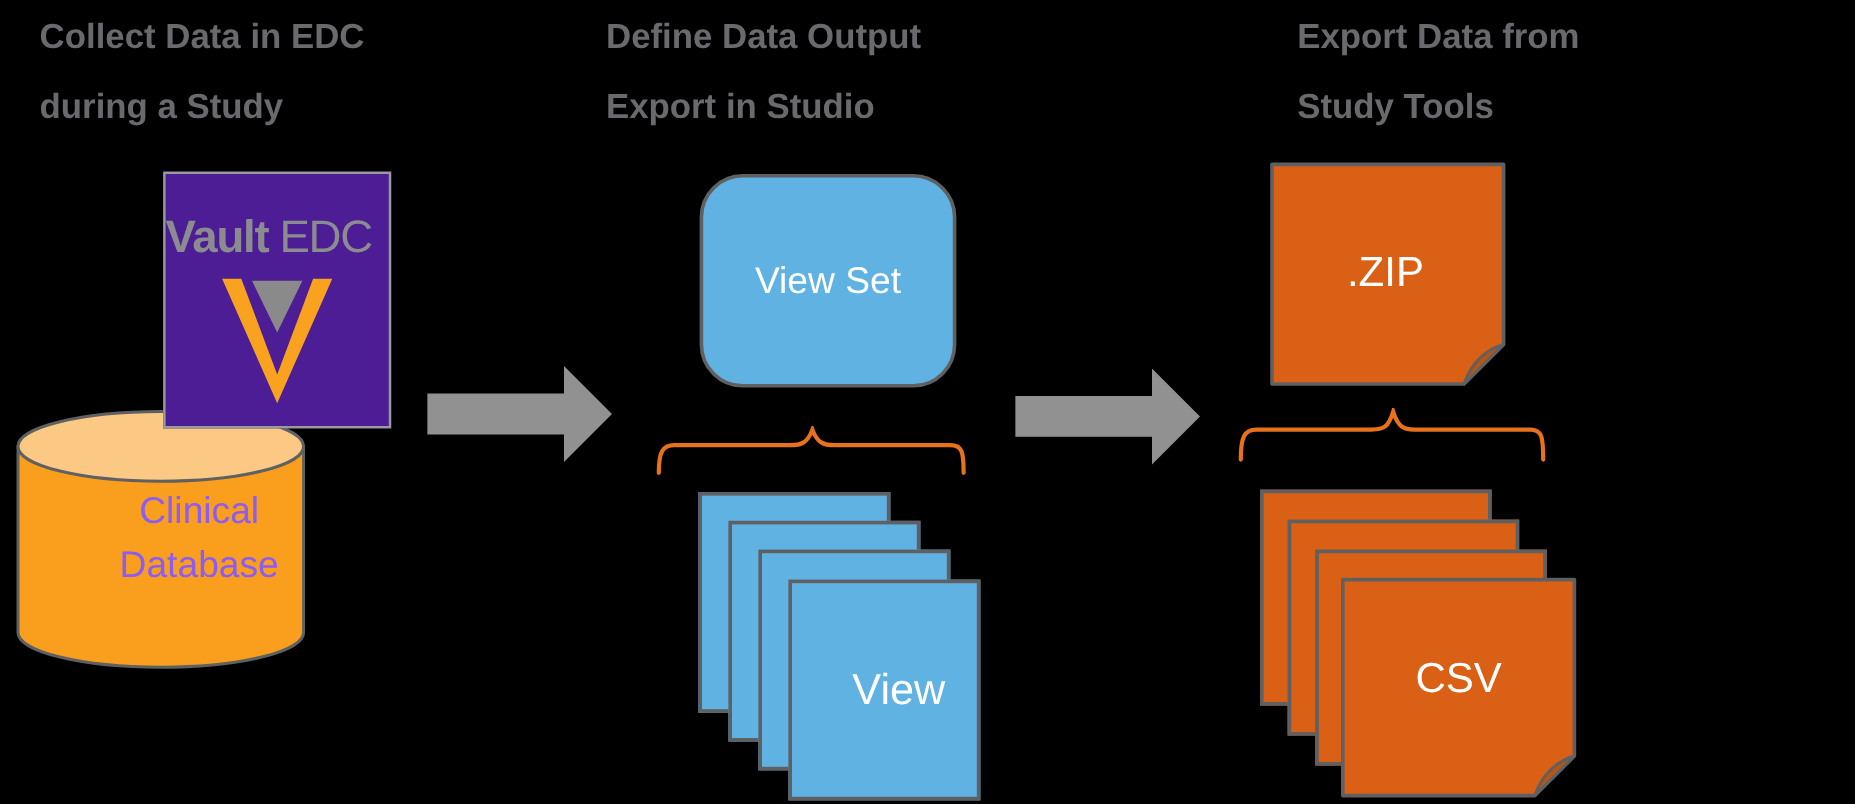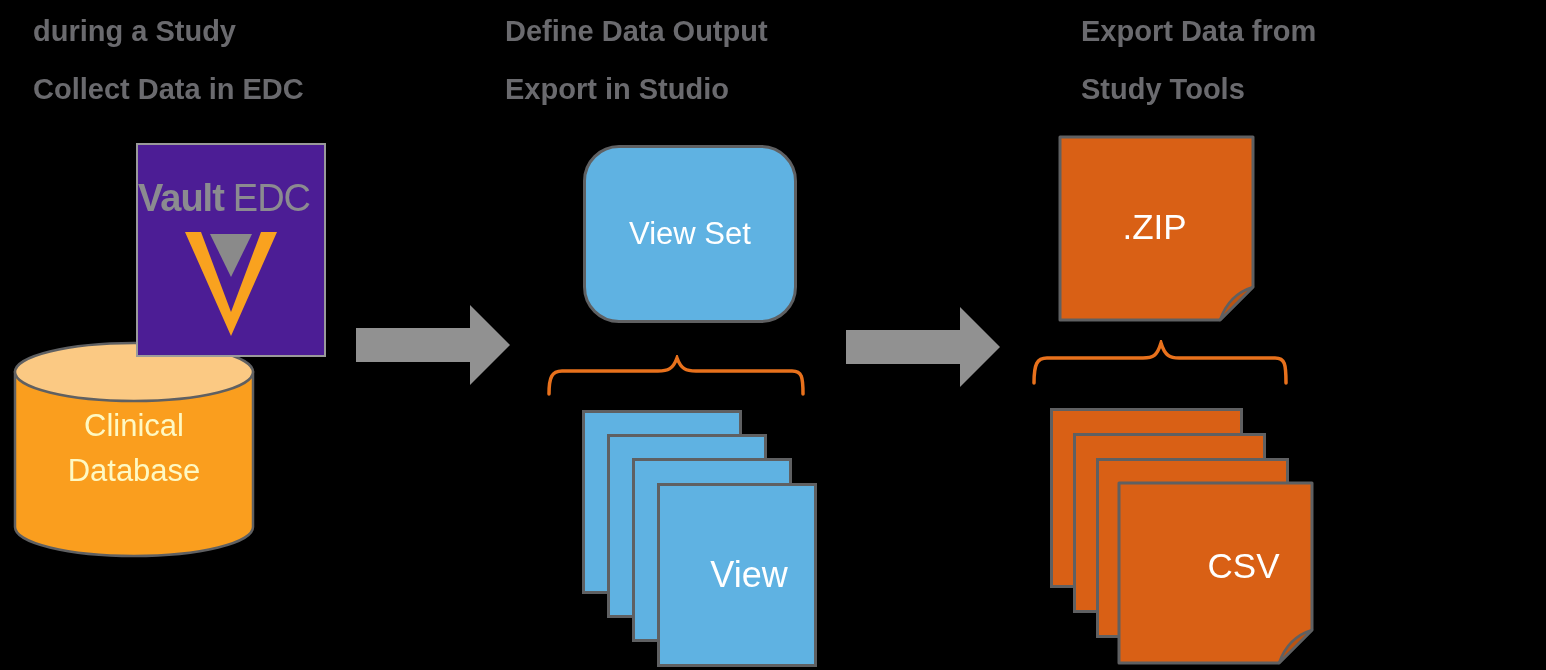--- a/index.html
+++ b/index.html
@@ -24,21 +24,21 @@
   .wordmark{
     margin-top:32px;font-size:38px;color:#8b8b90;
     letter-spacing:-1px;white-space:nowrap;
   }
   .wordmark .brand{font-weight:700;}
   .wordmark .product{font-weight:400;margin-left:9px;}
   .vault-box svg{display:block;margin:12px auto 0;}
   
   .cyl-label{
     position:absolute;left:13px;top:403px;width:242px;z-index:3;
-    text-align:center;color:#fef9c3;font-size:31px;line-height:45px;
+    text-align:center;color:#8b5cf6;font-size:31px;line-height:45px;padding-left:32px;
   }
   
   .view-set{
     position:absolute;left:583px;top:145px;width:214px;height:178px;
     background:#5FB2E2;border:3px solid #5f6062;border-radius:36px;
     box-sizing:border-box;display:flex;align-items:center;justify-content:center;
     color:#fff;font-size:31px;
   }
   
   .page{
@@ -52,22 +52,22 @@
     color:#fff;font-size:36px;z-index:5;
   }
   .abs{position:absolute;}
 </style>
 </head>
 <body>
 
 <div class="canvas">
 
   <div class="heading" style="left:33px;">
+    <div>Collect Data in EDC</div>
     <div>during a Study</div>
-    <div>Collect Data in EDC</div>
   </div>
   <div class="heading" style="left:505px;">
     <div>Define Data Output</div>
     <div>Export in Studio</div>
   </div>
   <div class="heading" style="left:1045px;margin-left:36px;">
     <div>Export Data from</div>
     <div>Study Tools</div>
   </div>
 
@@ -125,16 +125,16 @@
   </svg>
 
   <div>
     <div class="page orange" style="left:1050px;top:408px;"></div>
     <div class="page orange" style="left:1073px;top:433px;"></div>
     <div class="page orange" style="left:1096px;top:458px;"></div>
     <svg class="abs" style="left:1117px;top:481px;" width="198" height="185" viewBox="0 0 198 185">
       <path d="M2,2 H195 V149 L162,182 H2 Z" fill="#D96015" stroke="#5f6062" stroke-width="3" stroke-linejoin="round"></path>
       <path d="M162,182 L195,149 C182,153 169,162 162,182 Z" fill="#BC5310" stroke="#5f6062" stroke-width="2.5" stroke-linejoin="round"></path>
     </svg>
-    <div class="page-label" style="left:1119px;top:483px;width:193px;height:165px;font-size:35px;padding-left:28px;">CSV</div>
+    <div class="page-label" style="left:1119px;top:483px;width:193px;height:165px;font-size:35px;">CSV</div>
   </div>
 
 </div>
 
 </body></html>

